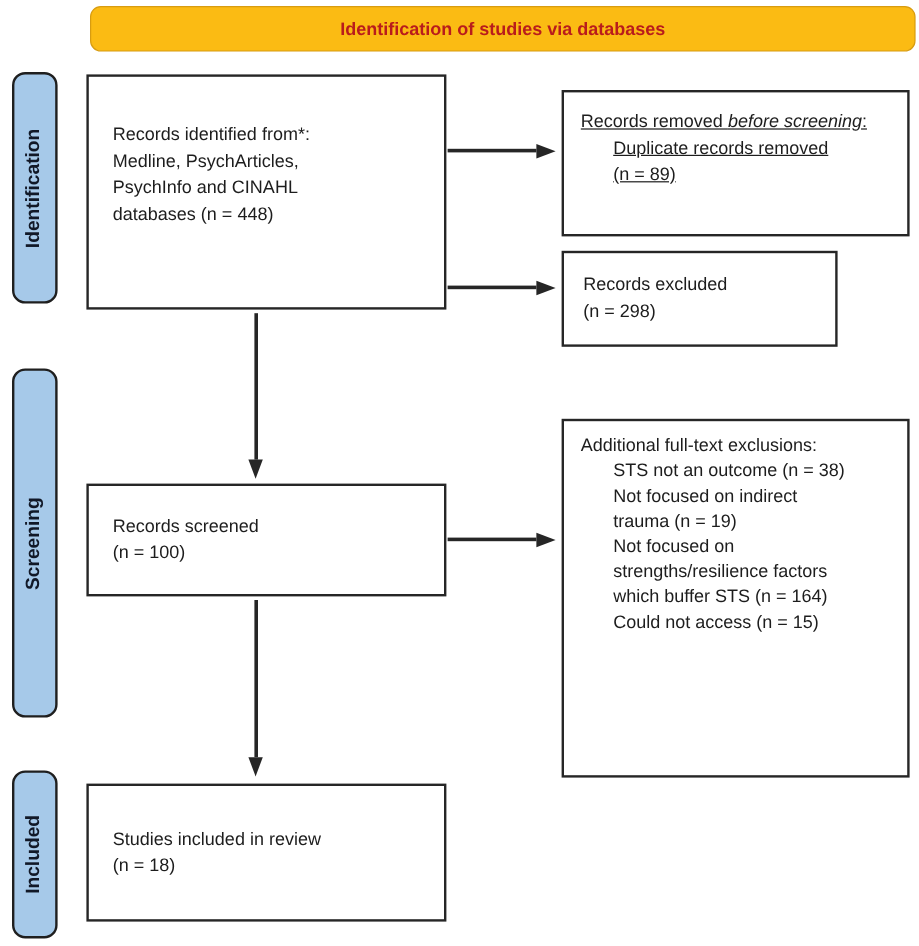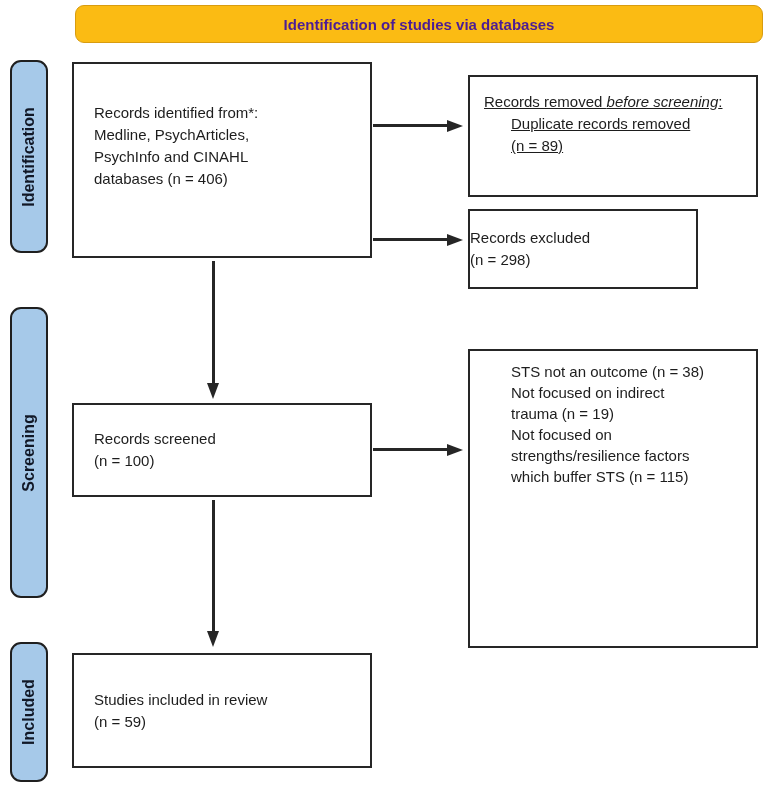--- a/index.html
+++ b/index.html
@@ -21,21 +21,21 @@
     color: #1d1d1d;
   }
   .banner {
     position: absolute;
     left: 75px; top: 5px;
     width: 688px; height: 38px;
     background: var(--banner-bg, #FBBB13);
     border: 1px solid #d89c10;
     border-radius: 9px;
     display: flex; align-items: center; justify-content: center;
-    font-size: 15px; font-weight: bold; color: #4c1d95;
+    font-size: 15px; font-weight: bold; color: #b91c1c;
   }
   .stage {
     position: absolute;
     width: 38px;
     background: var(--stage-bg, #A6C9E9);
     border: 2px solid #1f1f1f;
     border-radius: 11px;
     display: flex; align-items: center; justify-content: center;
   }
   .stage span {
@@ -52,21 +52,21 @@
     background: #ffffff;
     border: 2px solid var(--line, #262626);
     font-size: 15px;
     line-height: 22px;
   }
   .pre { white-space: pre-line; }
   .box-center { display: flex; flex-direction: column; justify-content: center; }
 
   .box-records-identified { left: 72px;  top: 62px;  width: 300px; height: 196px; padding: 38px 14px 10px 20px; }
   .box-records-removed    { left: 468px; top: 75px;  width: 290px; height: 122px; padding: 14px 12px 10px 14px; text-decoration: underline; }
-  .box-records-excluded   { left: 468px; top: 209px; width: 230px; height: 80px;  }
+  .box-records-excluded   { left: 468px; top: 209px; width: 230px; height: 80px;  padding-left: 16px; }
   .box-records-screened   { left: 72px;  top: 403px; width: 300px; height: 94px;  padding-left: 20px; }
   .box-fulltext-exclusions{ left: 468px; top: 349px; width: 290px; height: 299px; padding: 10px 10px 8px 14px; line-height: 21px; }
   .box-studies-included   { left: 72px;  top: 653px; width: 300px; height: 115px; padding-left: 20px; }
 
   .indent { margin-left: 27px; }
   em { font-style: italic; }
 
   
   .arrow-h {
     position: absolute;
@@ -115,45 +115,47 @@
   <div class="stage stage-screening">
     <span>Screening</span>
   </div>
   <div class="stage stage-included">
     <span>Included</span>
   </div>
 
   <div class="box box-records-identified pre">Records identified from*:
 Medline, PsychArticles,
 PsychInfo and CINAHL
-databases (n = 406)</div>
+databases (n = 448)</div>
 
   <div class="box box-records-removed">
     <div><span>Records removed </span><em>before screening</em><span>:</span></div>
     <div class="indent pre">Duplicate records removed
 (n = 89)</div>
   </div>
 
   <div class="box box-records-excluded box-center pre">Records excluded
 (n = 298)</div>
 
   <div class="box box-records-screened box-center pre">Records screened
 (n = 100)</div>
 
   <div class="box box-fulltext-exclusions">
+    <div>Additional full-text exclusions:</div>
     <div class="indent pre">STS not an outcome (n = 38)</div>
     <div class="indent pre">Not focused on indirect
 trauma (n = 19)</div>
     <div class="indent pre">Not focused on
 strengths/resilience factors
-which buffer STS (n = 115)</div>
+which buffer STS (n = 164)</div>
+    <div class="indent pre">Could not access (n = 15)</div>
   </div>
 
   <div class="box box-studies-included box-center pre">Studies included in review
-(n = 59)</div>
+(n = 18)</div>
 
   <div class="arrow-h arrow-identified-removed"></div>
   <div class="arrow-h arrow-identified-excluded"></div>
   <div class="arrow-v arrow-identified-screened"></div>
   <div class="arrow-h arrow-screened-exclusions"></div>
   <div class="arrow-v arrow-screened-included"></div>
 
 </div>
 
 </body></html>

